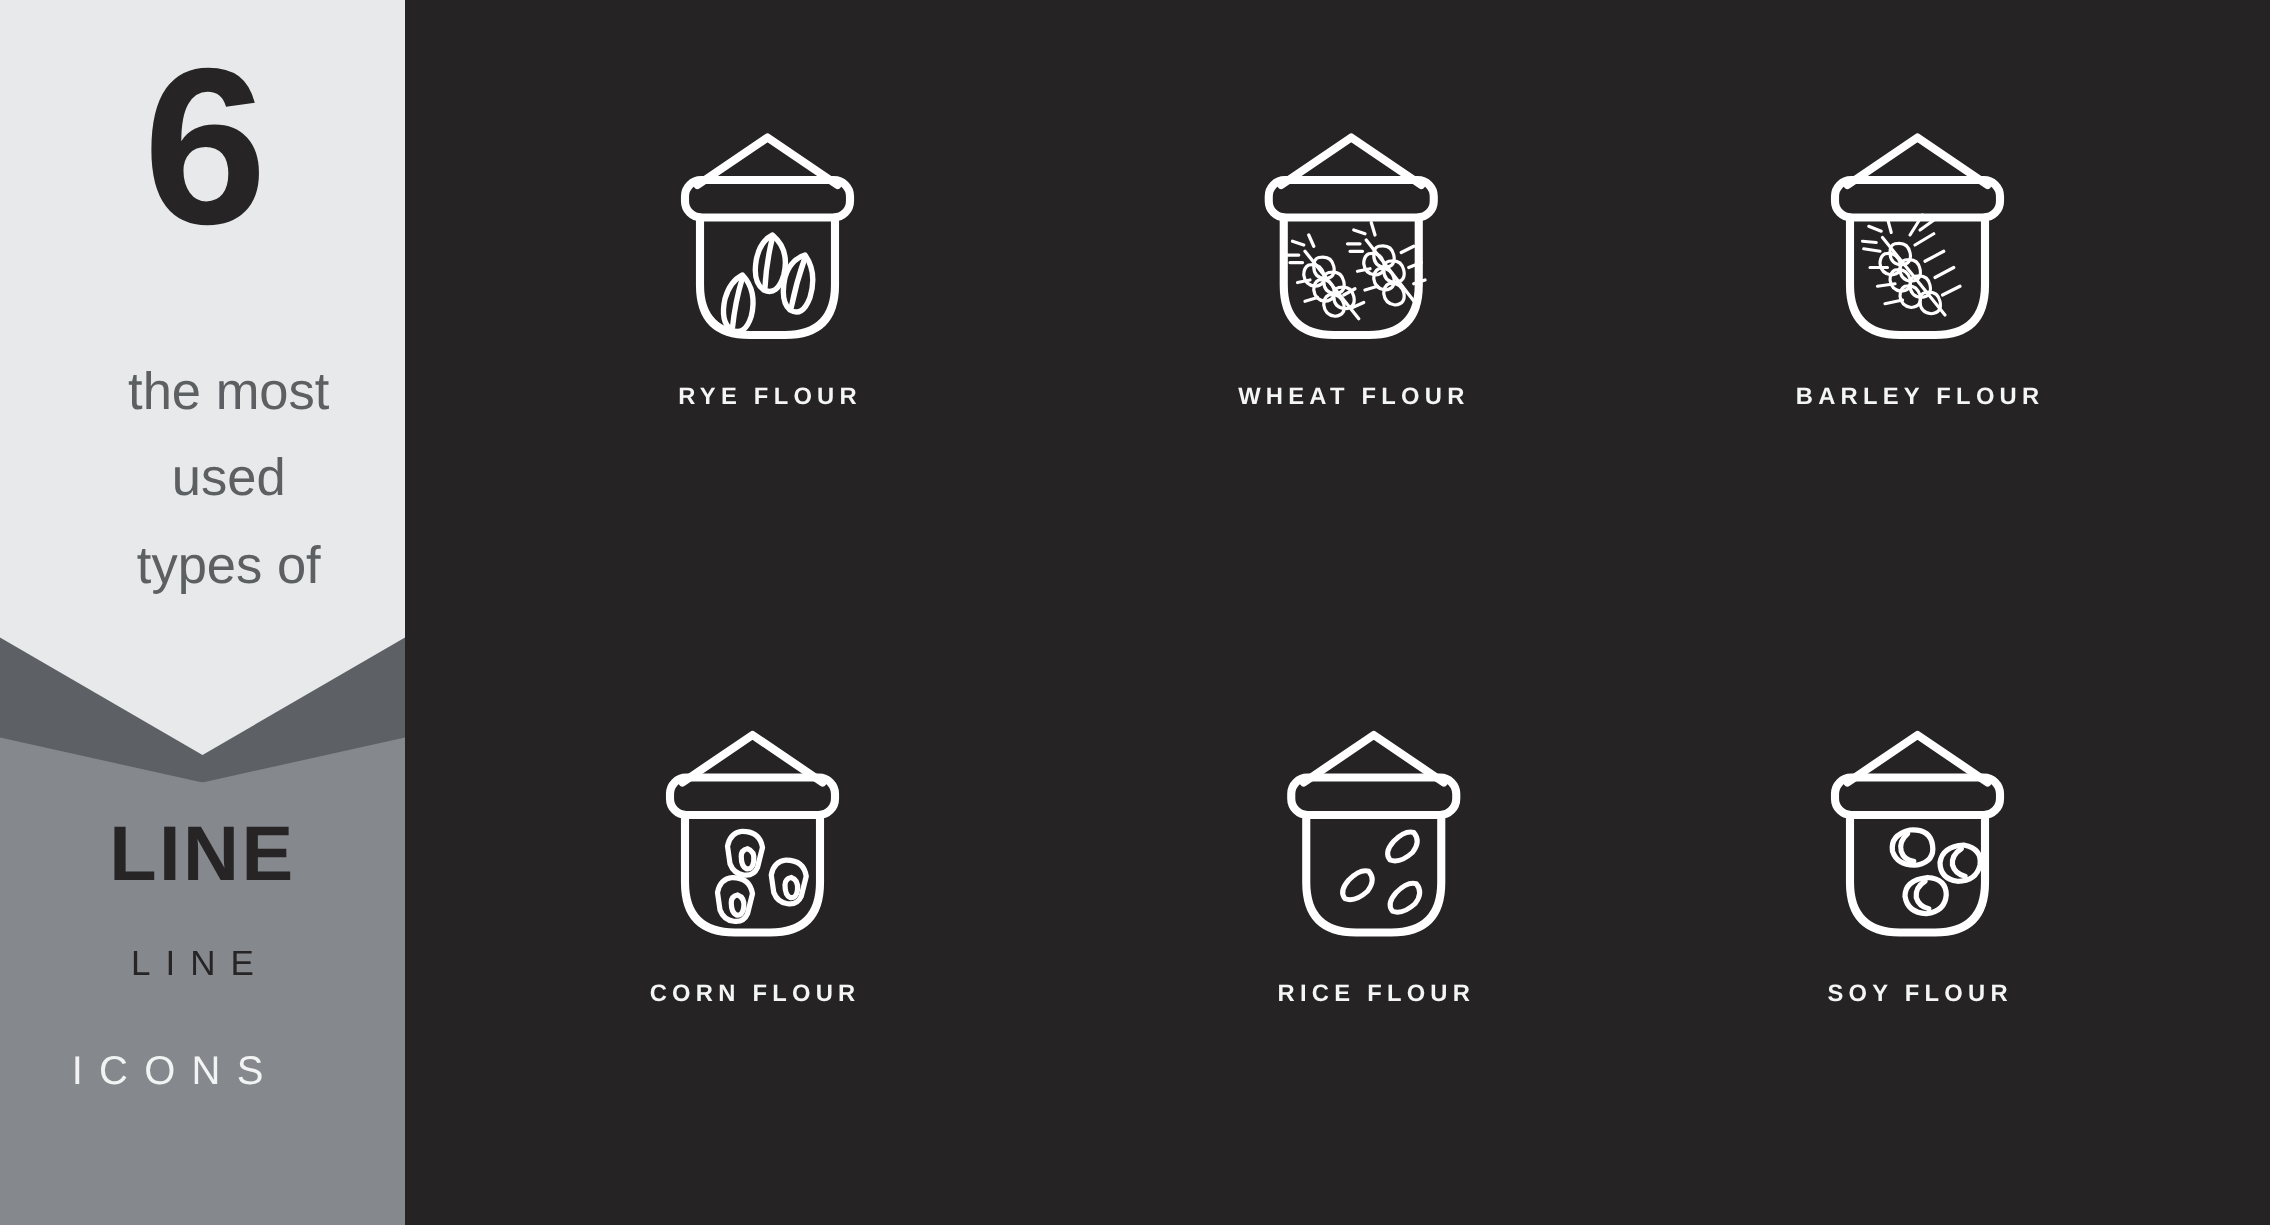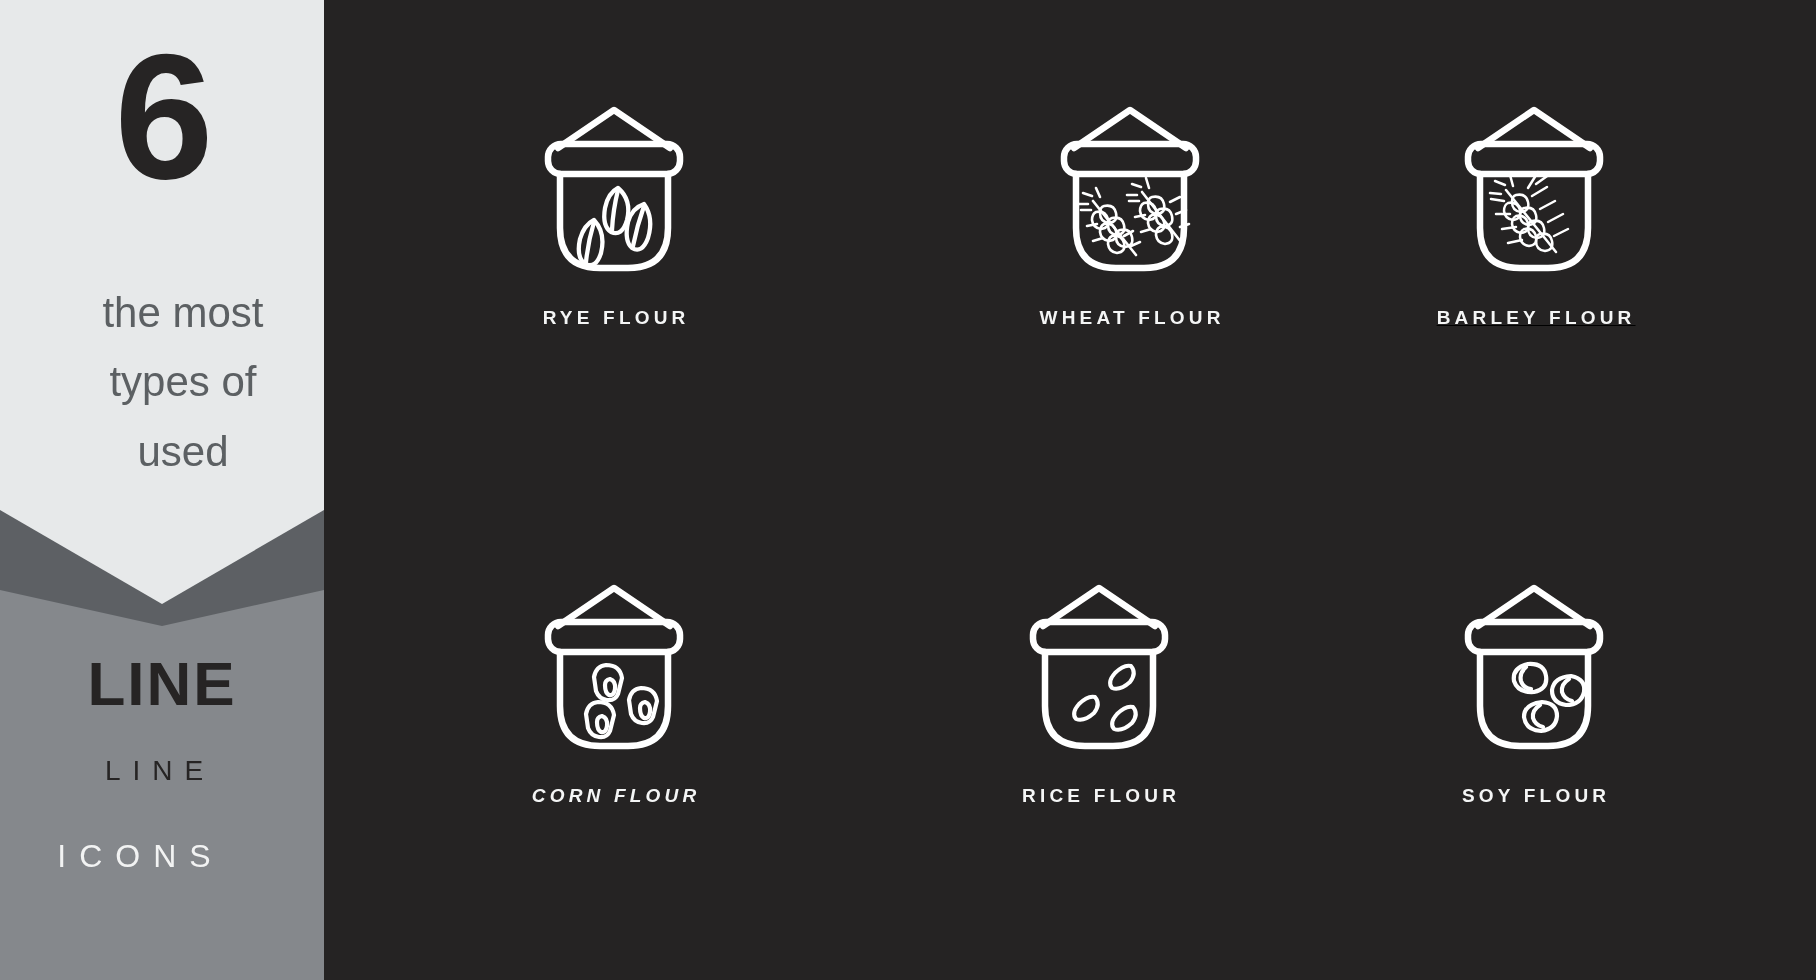--- a/index.html
+++ b/index.html
@@ -157,43 +157,43 @@
     font-weight: 700;
     color: #f4f5f5;
     letter-spacing: 4.2px;
     text-indent: 4.2px;
     text-transform: uppercase;
     white-space: nowrap;
   }
 
   
   .cell-r1c1 { left: 80px;  top: 100px; }
-  .cell-r1c2 { left: 596px; top: 100px; }
-  .cell-r1c3 { left: 1000px;top: 100px; text-decoration: underline; }
-  .cell-r2c1 { left: 80px;  top: 578px; font-style: italic; }
+  .cell-r1c2 { left: 547px; top: 100px; }
+  .cell-r1c3 { left: 1000px;top: 100px; }
+  .cell-r2c1 { left: 68px;  top: 578px; }
   .cell-r2c2 { left: 565px; top: 578px; }
   .cell-r2c3 { left: 1000px;top: 578px; }
 </style>
 </head>
 <body>
 
 <div class="poster">
 
   <div class="left-panel">
 
     <div class="panel-lower"></div>
     <div class="panel-shadow"></div>
     <div class="panel-banner"></div>
 
     <div class="panel-number">6</div>
 
     <div class="panel-subtitle">
       <span class="sub-line">the most</span>
+      <span class="sub-line">used</span>
       <span class="sub-line">types of</span>
-      <span class="sub-line">used</span>
     </div>
 
     <div class="panel-brand">LINE</div>
     <div class="panel-kicker-line">LINE</div>
     <div class="panel-kicker-icons">ICONS</div>
   </div>
 
   <div class="icon-grid">
 
     <div class="icon-cell cell-r1c1">

